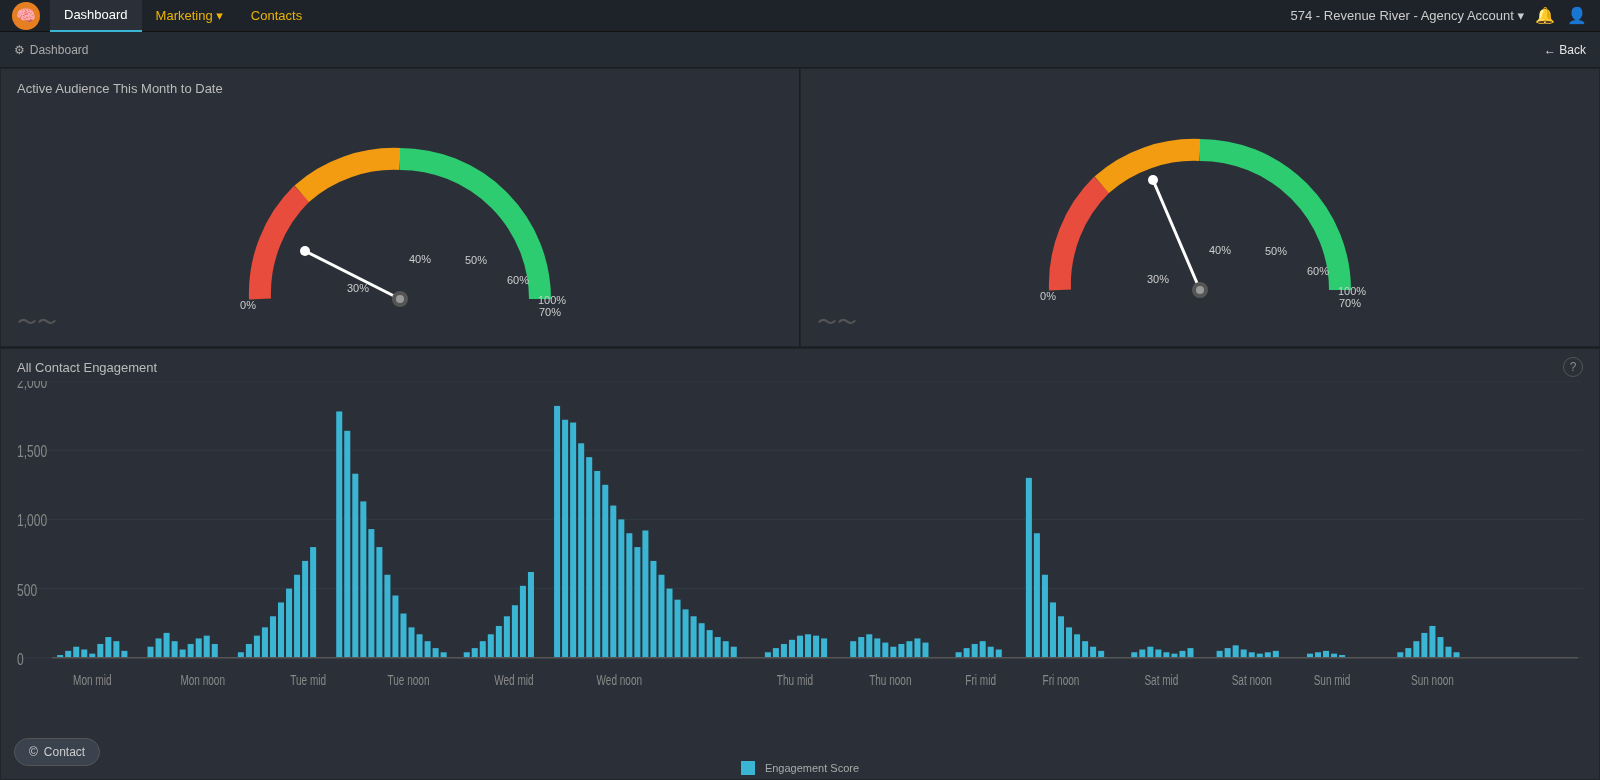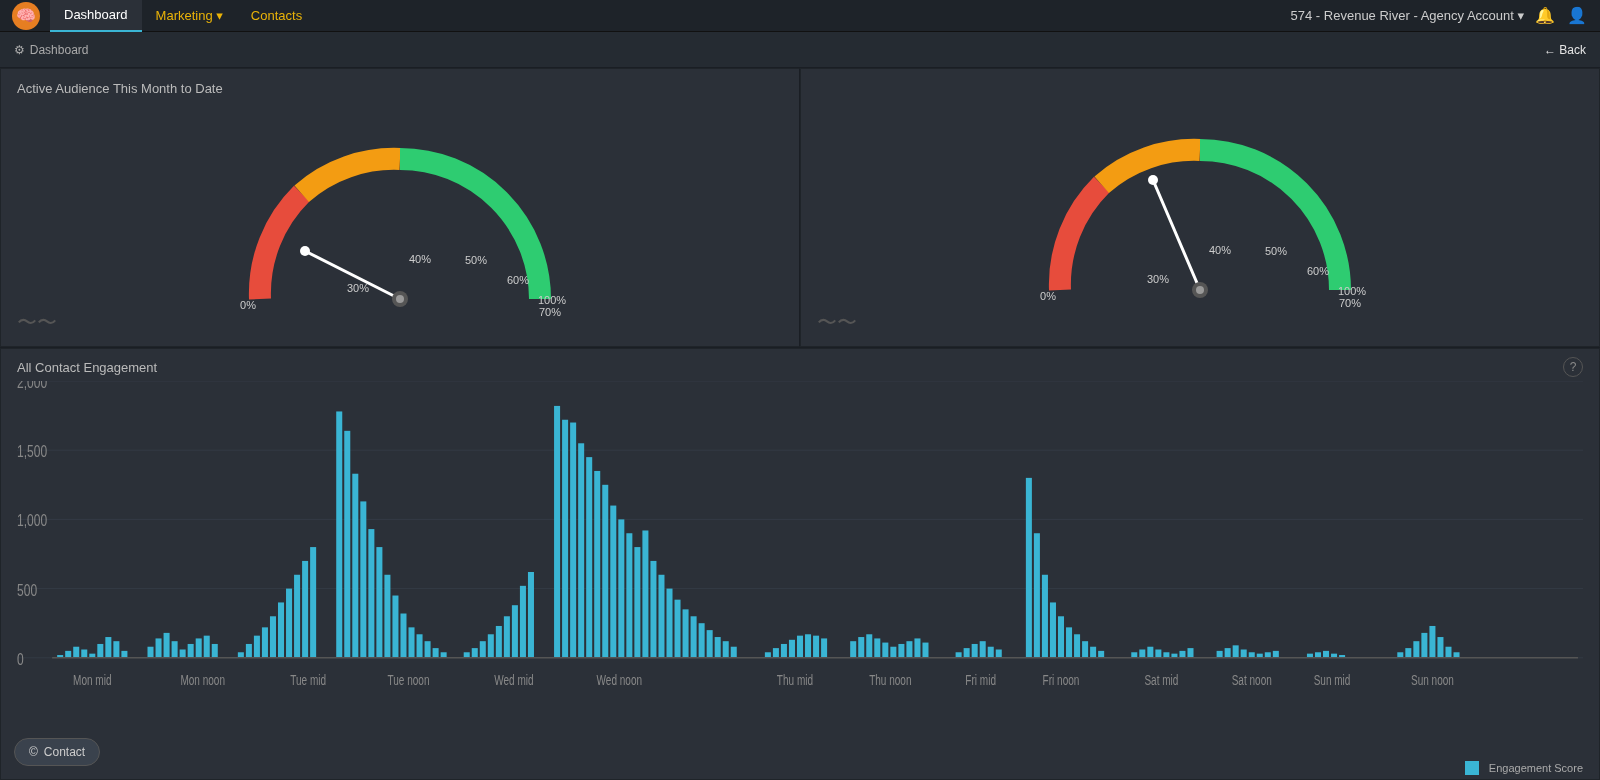--- a/index.html
+++ b/index.html
@@ -159,21 +159,21 @@
     }
 
     
     .chart-area {
       flex: 1;
       position: relative;
       padding-bottom: 30px;
     }
     .chart-legend {
       display: flex;
-      justify-content: flex-end;
+      justify-content: center;
       align-items: center;
       gap: 10px;
       padding: 4px 0;
       font-size: 11px;
       color: #aaa;
     }
     .legend-color {
       width: 14px; height: 14px;
       background: #3ab5d4;
       display: inline-block;

